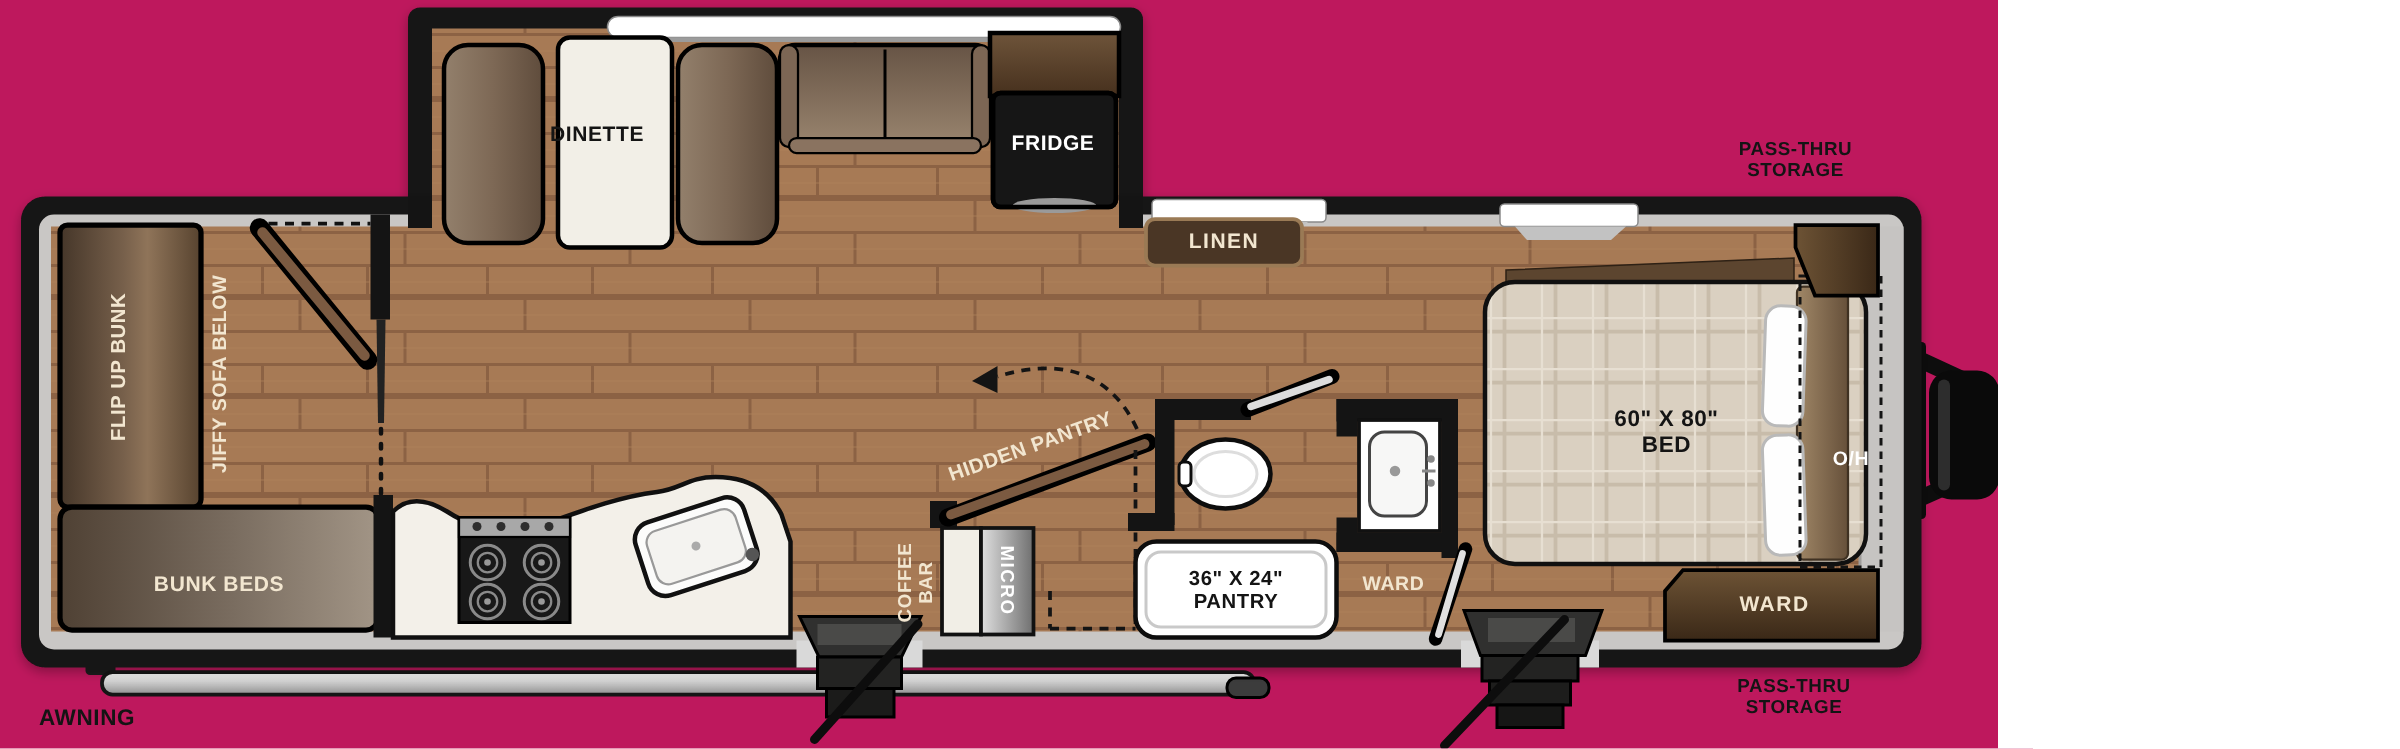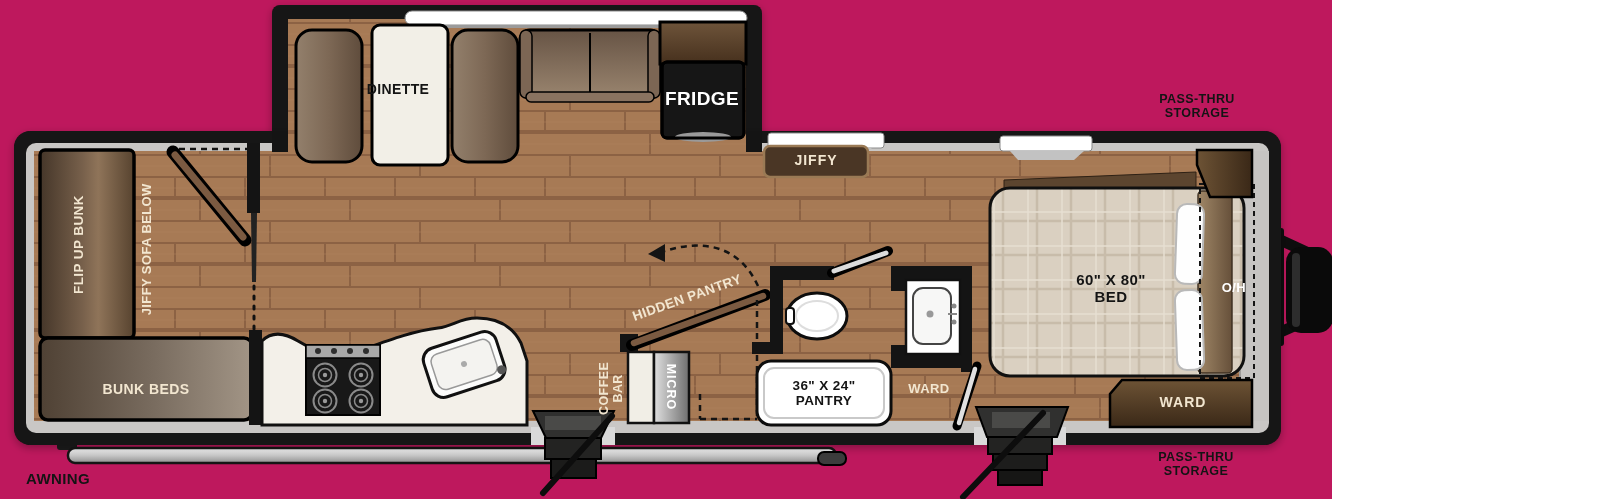--- a/index.html
+++ b/index.html
@@ -273,23 +273,23 @@
     <rect x="988" y="437" width="64" height="17" fill="#232322" stroke="#000" stroke-width="2"></rect>
     <rect x="993" y="454" width="54" height="16" fill="#1d1d1c" stroke="#000" stroke-width="2"></rect>
     <rect x="998" y="470" width="44" height="15" fill="#161615" stroke="#000" stroke-width="2"></rect>
     <line x1="1043" y1="413" x2="963" y2="497" stroke="#0d0d0d" stroke-width="6" stroke-linecap="round"></line>
   </g>
 </svg>
 
 <div class="lbl dark" style="left:338px;top:82px;width:120px;font-size:14px;">DINETTE</div>
 
 
-<div class="lbl white" style="left:662px;top:88px;width:80px;font-size:19px;">FRIDGE</div>
-
-<div class="lbl cream" style="left:764px;top:153px;width:104px;font-size:14px;letter-spacing:1px;">JIFFY</div>
+<div class="lbl white" style="left:662px;top:88px;width:80px;font-size:14px;">FRIDGE</div>
+
+<div class="lbl cream" style="left:764px;top:153px;width:104px;font-size:14px;letter-spacing:1px;">LINEN</div>
 
 <div class="lbl cream rot-ccw" style="left:-1px;top:237px;width:160px;font-size:13.5px;">FLIP UP BUNK</div>
 
 <div class="lbl cream rot-ccw" style="left:62px;top:242px;width:170px;font-size:13px;">JIFFY SOFA BELOW</div>
 
 <div class="lbl cream" style="left:61px;top:382px;width:170px;font-size:14px;">BUNK BEDS</div>
 
 <div class="lbl cream" style="left:612px;top:290px;width:150px;font-size:13.5px;transform:rotate(-19.5deg);">HIDDEN PANTRY</div>
 
 <div class="lbl cream rot-ccw" style="left:566px;top:374px;width:90px;font-size:12.5px;line-height:1.15;">
@@ -304,21 +304,21 @@
   <div>PANTRY</div>
 </div>
 
 <div class="lbl cream" style="left:899px;top:382px;width:60px;font-size:13px;">WARD</div>
 
 <div class="lbl dark" style="left:1041px;top:272px;width:140px;font-size:15px;">
   <div>60" X 80"</div>
   <div>BED</div>
 </div>
 
-<div class="lbl white" style="left:1214px;top:281px;width:40px;font-size:13px;">O/H</div>
+<div class="lbl white" style="left:1214px;top:299px;width:40px;font-size:13px;">O/H</div>
 
 <div class="lbl cream" style="left:1123px;top:395px;width:120px;font-size:14px;letter-spacing:1px;">WARD</div>
 
 <div class="lbl dark" style="left:1117px;top:92px;width:160px;font-size:12.5px;">
   <div>PASS-THRU</div>
   <div>STORAGE</div>
 </div>
 
 <div class="lbl dark" style="left:1116px;top:450px;width:160px;font-size:12.5px;">
   <div>PASS-THRU</div>

